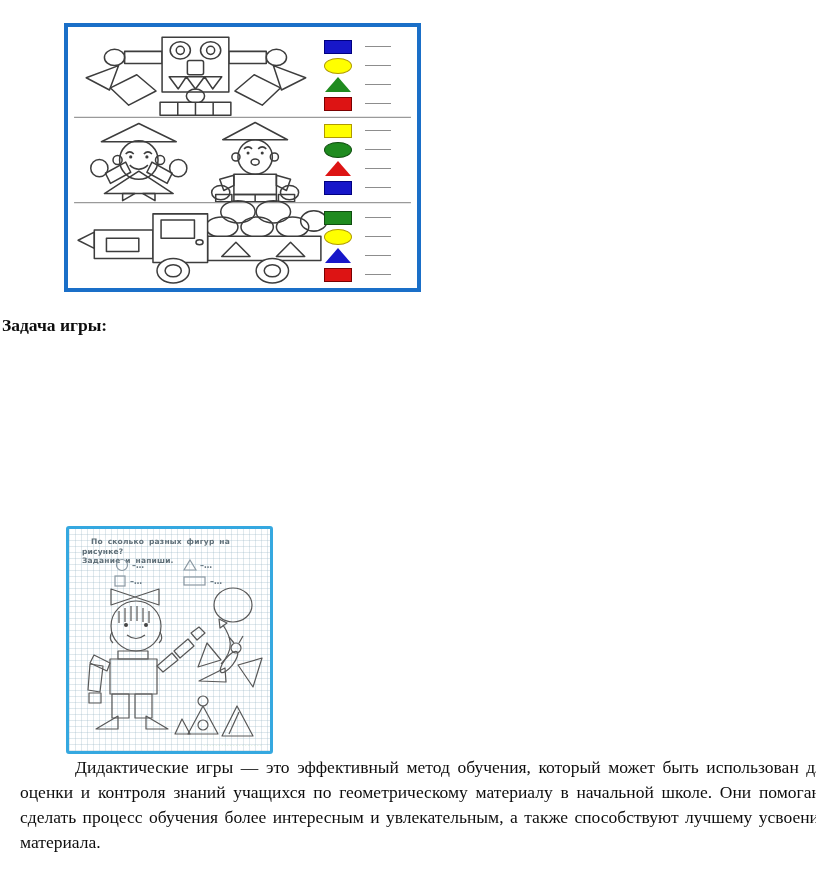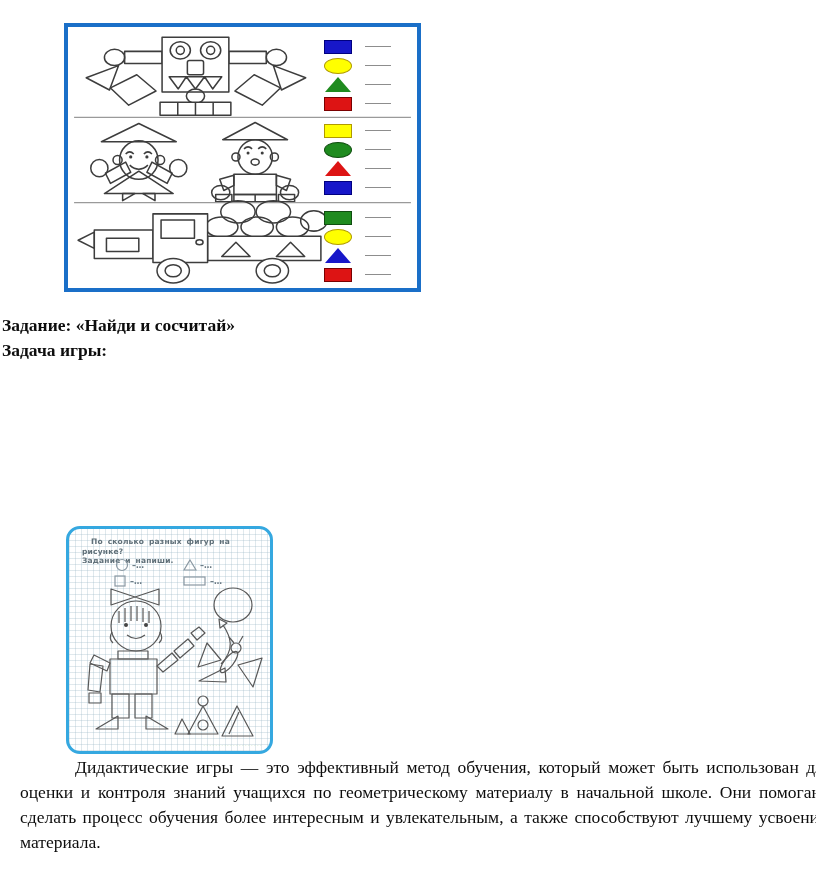--- a/index.html
+++ b/index.html
@@ -23,21 +23,21 @@
   .shapebox{width:32px;display:flex;justify-content:center;}
   .shape{display:inline-block;box-sizing:border-box;}
   .shape.rect{width:28px;height:14px;border:1.5px solid rgba(0,0,30,.5);}
   .shape.ellipse{width:28px;height:16px;border:1.5px solid rgba(0,0,0,.35);border-radius:50%;}
   .shape.triangle{width:0;height:0;border-left:13px solid transparent;
                   border-right:13px solid transparent;border-bottom:15px solid #000;}
   .ansline{width:26px;height:0;border-top:1.6px solid #8d8d8d;margin-left:11px;}
 
   
   .ws2{position:absolute;left:66px;top:526px;width:201px;height:222px;
-       border:3px solid #35a8e0;border-radius:14px;background:#fff;
+       border:3px solid #35a8e0;border-radius:3px;background:#fff;
        background-image:
          repeating-linear-gradient(0deg, rgba(150,180,195,.30) 0, rgba(150,180,195,.30) 1px, transparent 1px, transparent 6px),
          repeating-linear-gradient(90deg, rgba(150,180,195,.30) 0, rgba(150,180,195,.30) 1px, transparent 1px, transparent 6px);
        font-family:"DejaVu Sans", sans-serif;}
   .ws2-title{position:absolute;left:13px;top:8px;width:184px;
              font-size:7.5px;font-weight:bold;color:#5f6f78;line-height:9.5px;
              word-spacing:2px;letter-spacing:.2px;}
   .ws2-title .l1{text-indent:9px;display:block;}
   .citem{position:absolute;display:flex;align-items:center;gap:3px;
          font-size:8px;font-weight:bold;color:#6a7a84;}
@@ -215,21 +215,20 @@
             <span class="shapebox">
               <span class="shape rect" style="background: rgb(221, 20, 20); border-color: rgb(122, 0, 0);"></span>
             </span>
             <span class="ansline"></span>
           </div>
         </div>
       </div>
   </div>
 
   <div class="textblock">
-    <p class="b">Задание: «Найди и сосчитай»</p>
     <p class="b gap">Задача игры:</p>
   </div>
 
   <div class="ws2">
     <div class="ws2-title">
       <span class="l1">По сколько разных фигур на рисунке?</span>
       <span class="l2">Задание и напиши.</span>
     </div>
 
     <div class="citem" style="left:46px;top:29px;">

